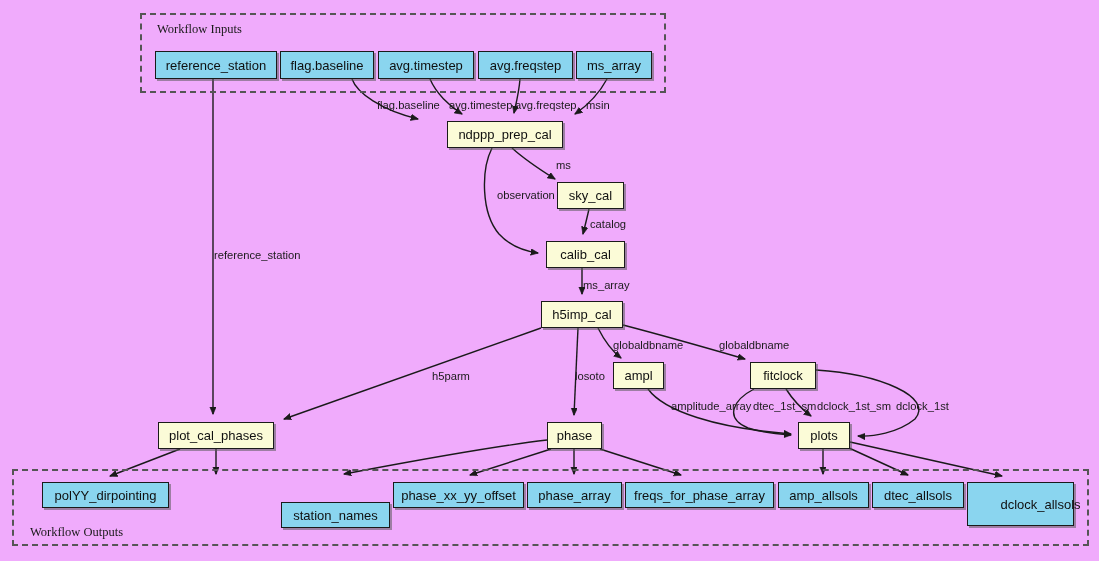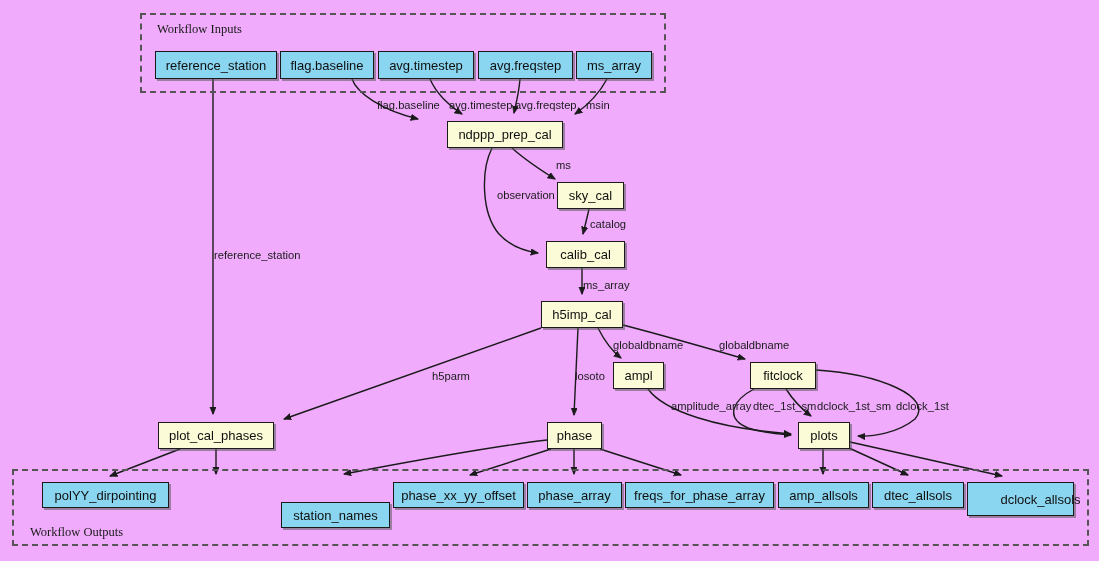--- a/index.html
+++ b/index.html
@@ -160,21 +160,21 @@
   <div class="node step" style="left:547px;top:422px;width:55px;height:27px;">phase</div>
   <div class="node step" style="left:798px;top:422px;width:52px;height:27px;">plots</div>
 
   <div class="node io" style="left:25px;top:482px;width:127px;height:26px;margin-left:17px;">polYY_dirpointing</div>
   <div class="node io" style="left:281px;top:502px;width:109px;height:26px;">station_names</div>
   <div class="node io" style="left:393px;top:482px;width:131px;height:26px;">phase_xx_yy_offset</div>
   <div class="node io" style="left:527px;top:482px;width:95px;height:26px;">phase_array</div>
   <div class="node io" style="left:625px;top:482px;width:149px;height:26px;">freqs_for_phase_array</div>
   <div class="node io" style="left:778px;top:482px;width:91px;height:26px;">amp_allsols</div>
   <div class="node io" style="left:872px;top:482px;width:92px;height:26px;">dtec_allsols</div>
-  <div class="node io" style="left:967px;top:482px;width:107px;height:34px;padding-left:40px;">dclock_allsols</div>
+  <div class="node io" style="left:967px;top:482px;width:107px;height:44px;padding-left:40px;">dclock_allsols</div>
 
   <div class="edge-label" style="left:377px;top:100px;">flag.baseline</div>
   <div class="edge-label" style="left:449px;top:100px;">avg.timestep</div>
   <div class="edge-label" style="left:515px;top:100px;">avg.freqstep</div>
   <div class="edge-label" style="left:586px;top:100px;">msin</div>
   <div class="edge-label" style="left:556px;top:160px;">ms</div>
   <div class="edge-label" style="left:497px;top:190px;">observation</div>
   <div class="edge-label" style="left:590px;top:219px;">catalog</div>
   <div class="edge-label" style="left:583px;top:280px;">ms_array</div>
   <div class="edge-label" style="left:432px;top:371px;">h5parm</div>

